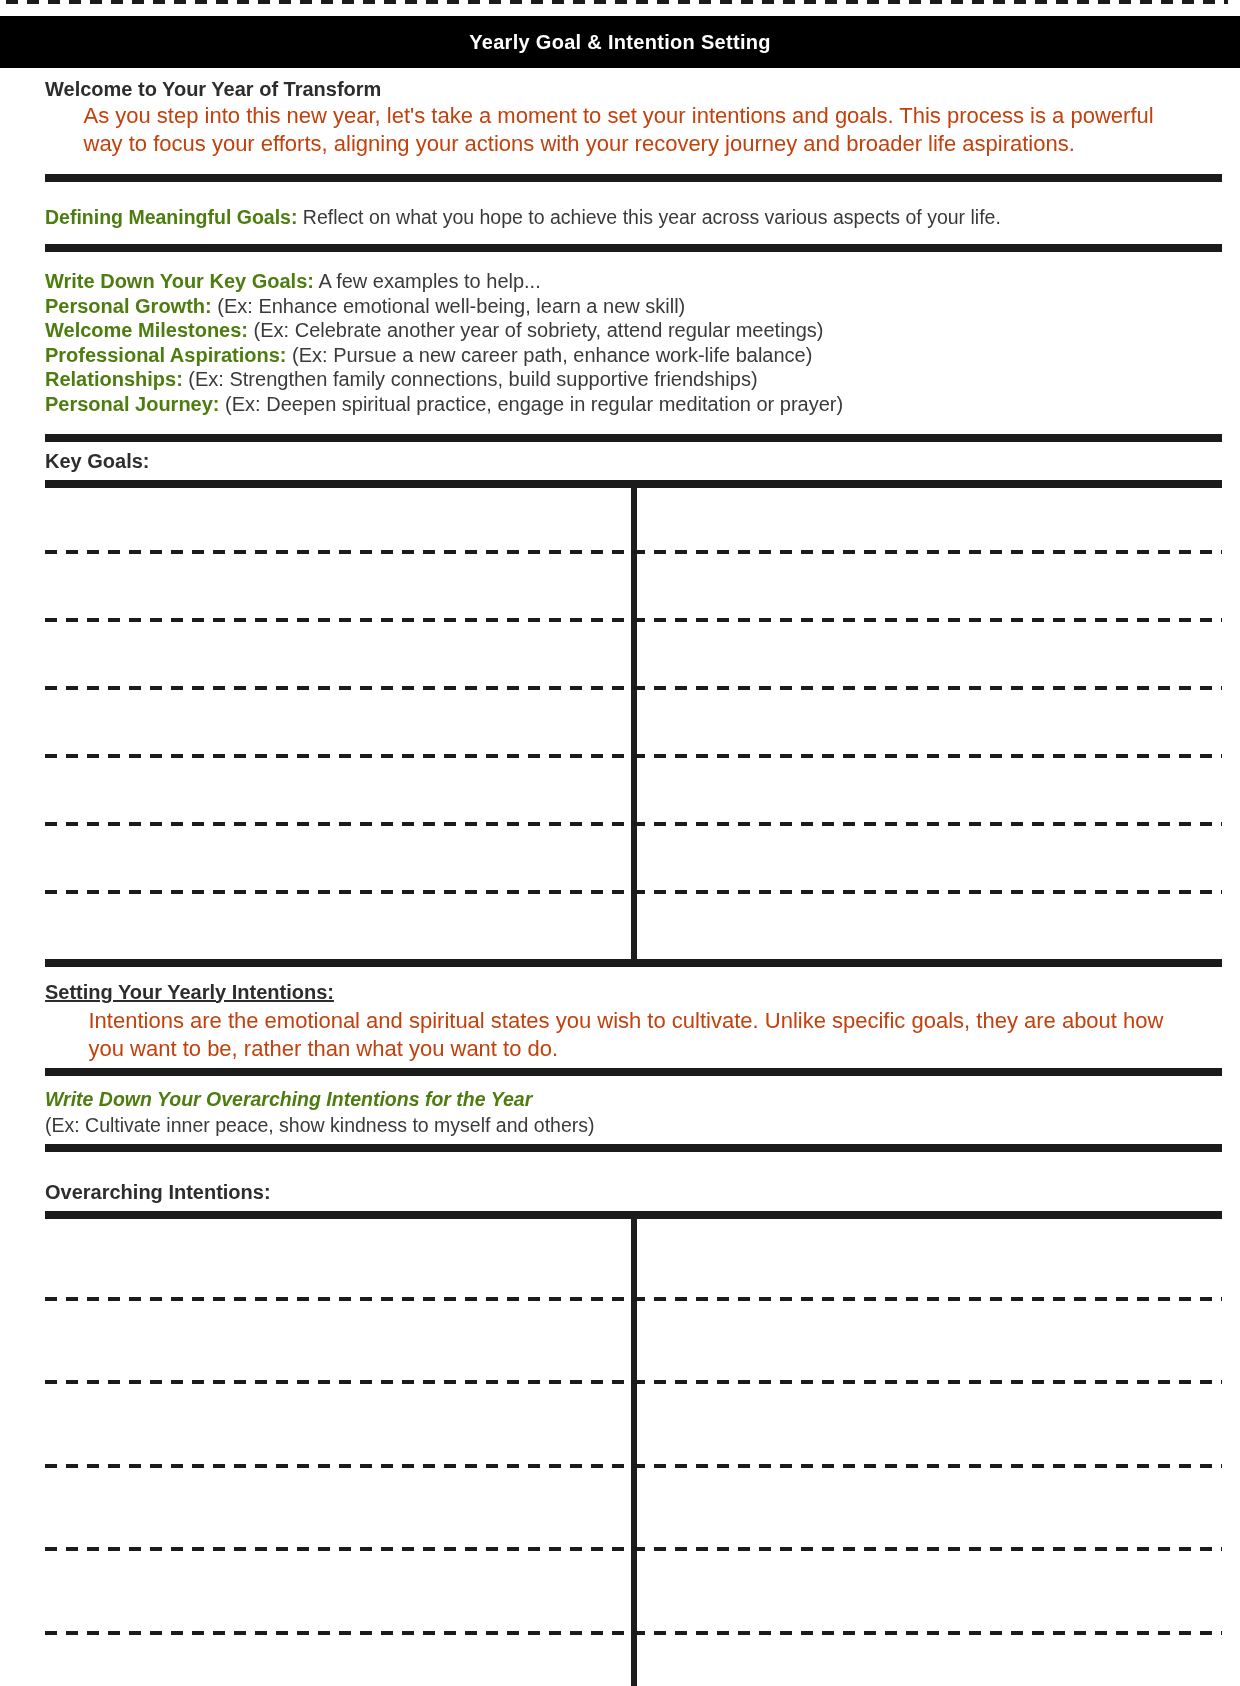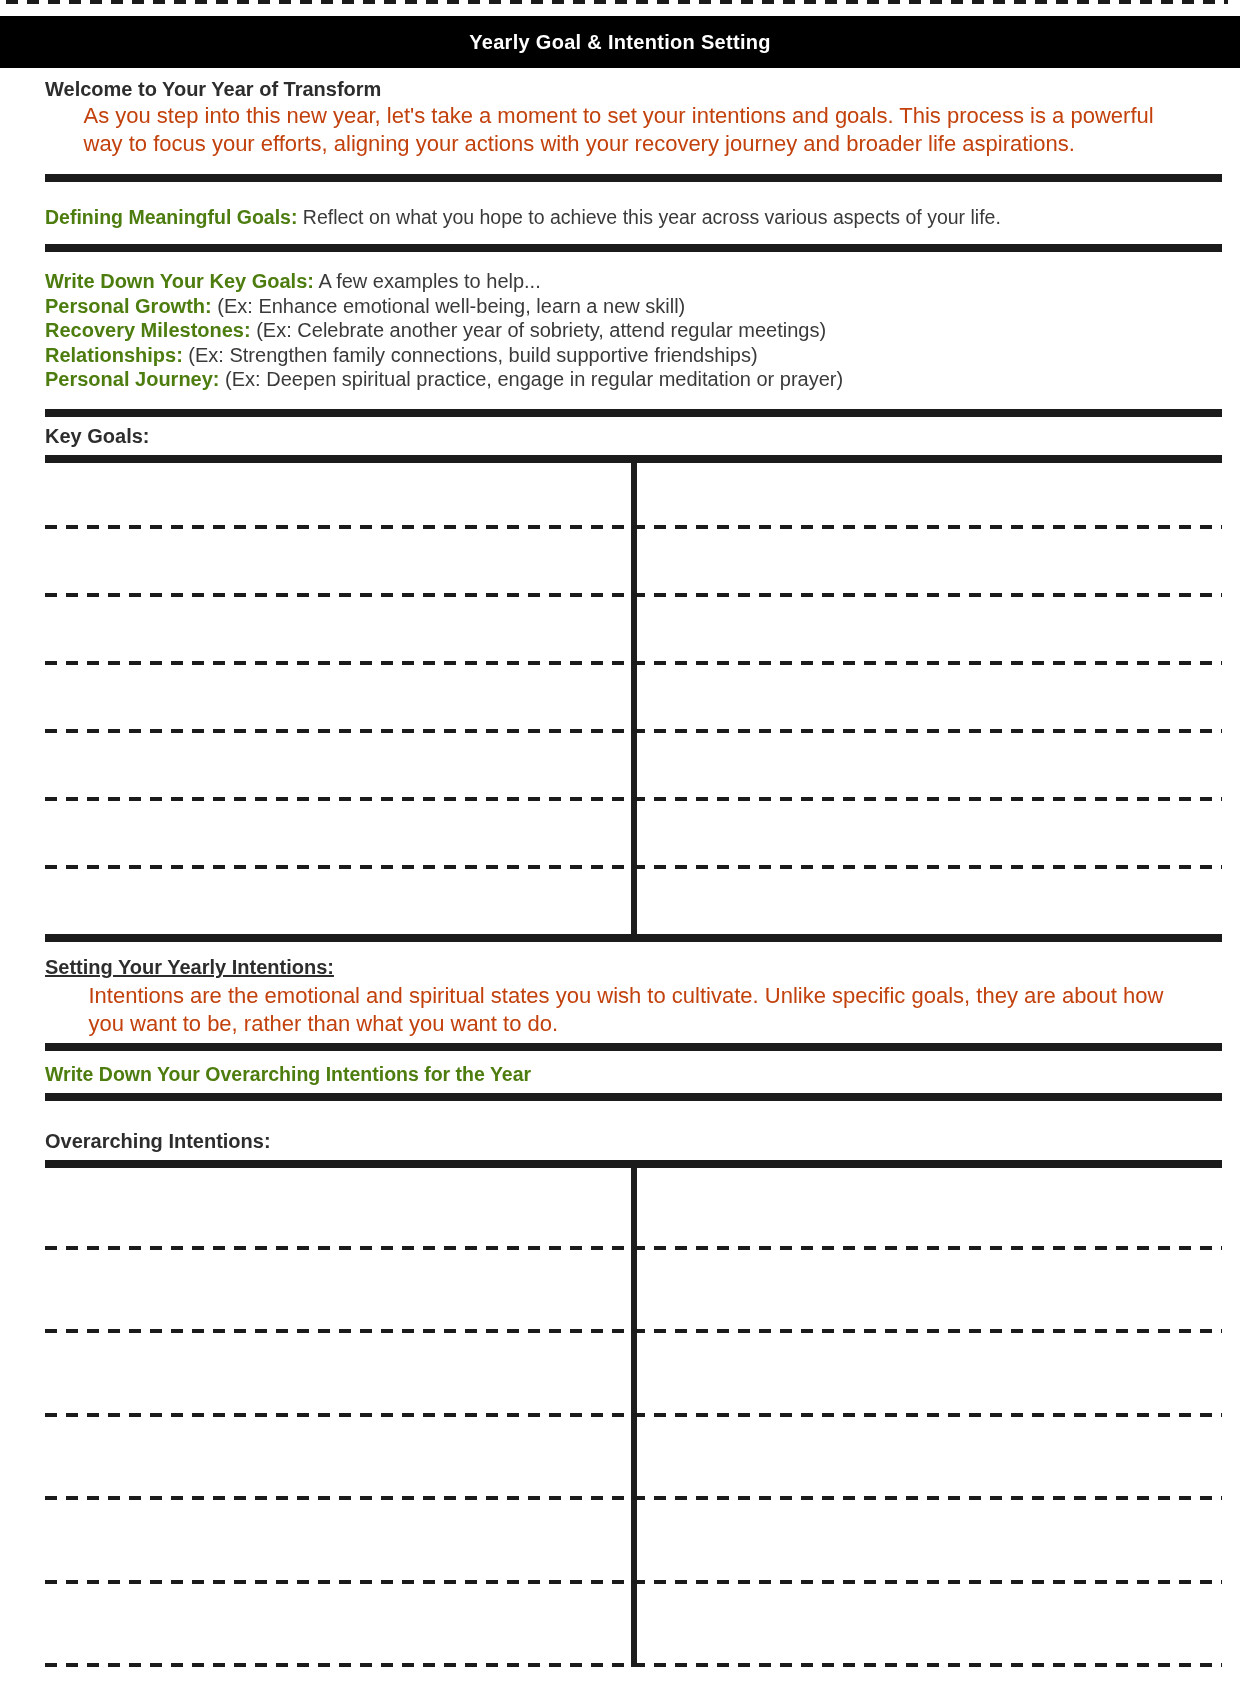--- a/index.html
+++ b/index.html
@@ -35,21 +35,21 @@
   .d7{margin-top:6px;}
   .d8{margin-top:6px;}
   .lead{font-weight:bold;color:#4d7c0f;}
   .one-line{font-size:19.5px;line-height:25px;color:#3a3a3a;}
   .defining-line{margin-top:23px;}
   .examples{margin-top:17px;font-size:20px;line-height:24.6px;color:#3a3a3a;}
   .section-heading{font-size:20px;font-weight:bold;color:#2d2d2d;line-height:25px;}
   .kg-heading{margin-top:7px;}
   .setting-heading{margin-top:13px;text-decoration:underline;}
   .intent-body{margin-top:2px;max-width:1090px;}
-  .over-lead{margin-top:11px;font-size:19.5px;line-height:25px;}
+  .over-lead{margin-top:11px;font-size:19.5px;line-height:25px;font-style:italic;}
   .over-ex{margin-top:1px;}
   .over-heading{margin-top:28px;}
   
   .writing-box{position:relative;width:100%;}
   .box1{height:471px;}
   .box2{height:508px;}
   .vline{position:absolute;top:0;left:calc(50% - 3px);width:6px;background:#1d1d1d;}
   .box1 .vline{bottom:0;}
   .box2 .vline{height:499px;}
   .wline{
@@ -97,22 +97,26 @@
     <div class="examples center">
       <p>
         <span class="lead">Write Down Your Key Goals:</span>
         <span>A few examples to help...</span>
       </p>
       <p>
         <span class="lead">Personal Growth:</span>
         <span>(Ex: Enhance emotional well-being, learn a new skill)</span>
       </p>
       <p>
-        <span class="lead">Recovery Milestones:</span>
+        <span class="lead">Welcome Milestones:</span>
         <span>(Ex: Celebrate another year of sobriety, attend regular meetings)</span>
+      </p>
+      <p>
+        <span class="lead">Professional Aspirations:</span>
+        <span>(Ex: Pursue a new career path, enhance work-life balance)</span>
       </p>
       <p>
         <span class="lead">Relationships:</span>
         <span>(Ex: Strengthen family connections, build supportive friendships)</span>
       </p>
       <p>
         <span class="lead">Personal Journey:</span>
         <span>(Ex: Deepen spiritual practice, engage in regular meditation or prayer)</span>
       </p>
     </div>
@@ -136,20 +140,21 @@
     <div class="divider d5"></div>
 
     <h3 class="section-heading center setting-heading">Setting Your Yearly Intentions:</h3>
     <p class="body-text center intent-body">Intentions are the emotional and spiritual states you wish to cultivate. Unlike specific goals, they are about how<br>you want to be, rather than what you want to do.</p>
 
     <div class="divider d6"></div>
 
     <p class="one-line center over-lead">
       <span class="lead">Write Down Your Overarching Intentions for the Year</span>
     </p>
+    <p class="one-line center over-ex">(Ex: Cultivate inner peace, show kindness to myself and others)</p>
 
     <div class="divider d7"></div>
 
     <h3 class="section-heading center over-heading">Overarching Intentions:</h3>
 
     <div class="divider d8"></div>
 
     <div class="writing-box box2">
       <div class="vline"></div>
       <div class="wline"></div>

